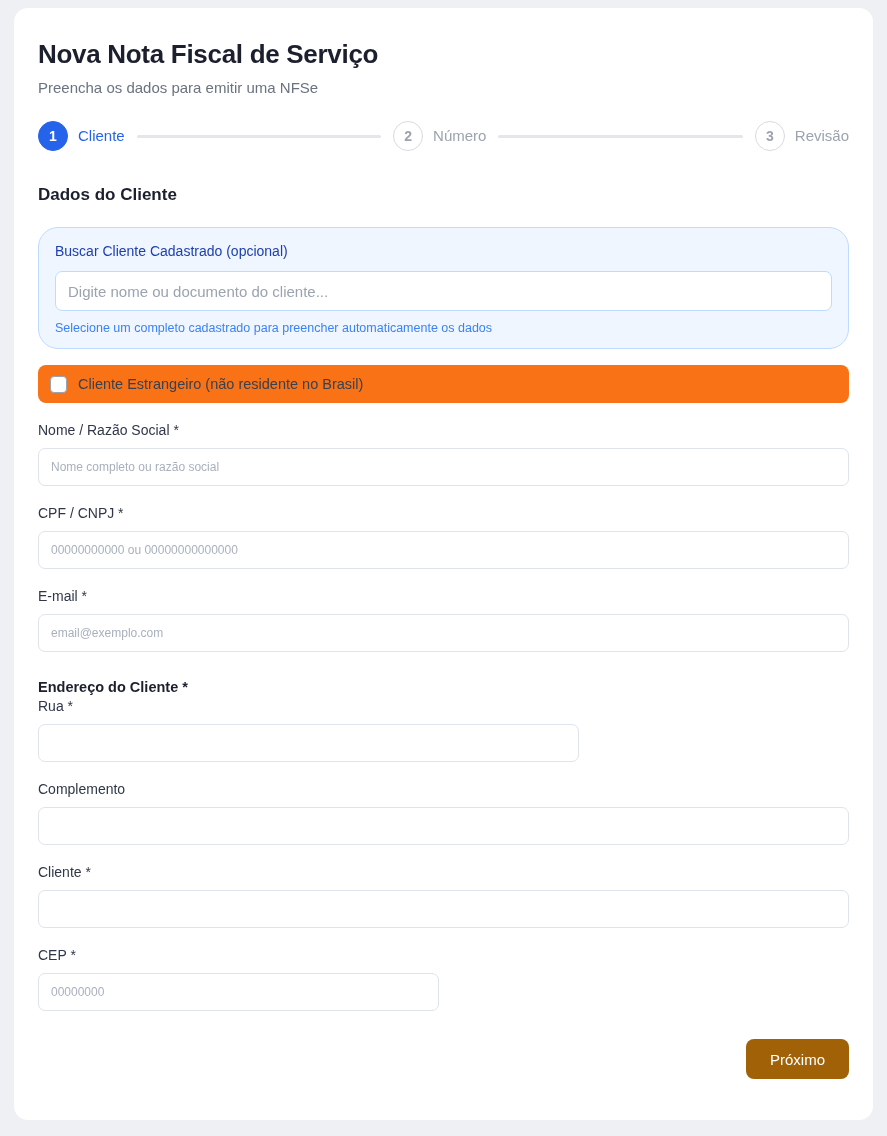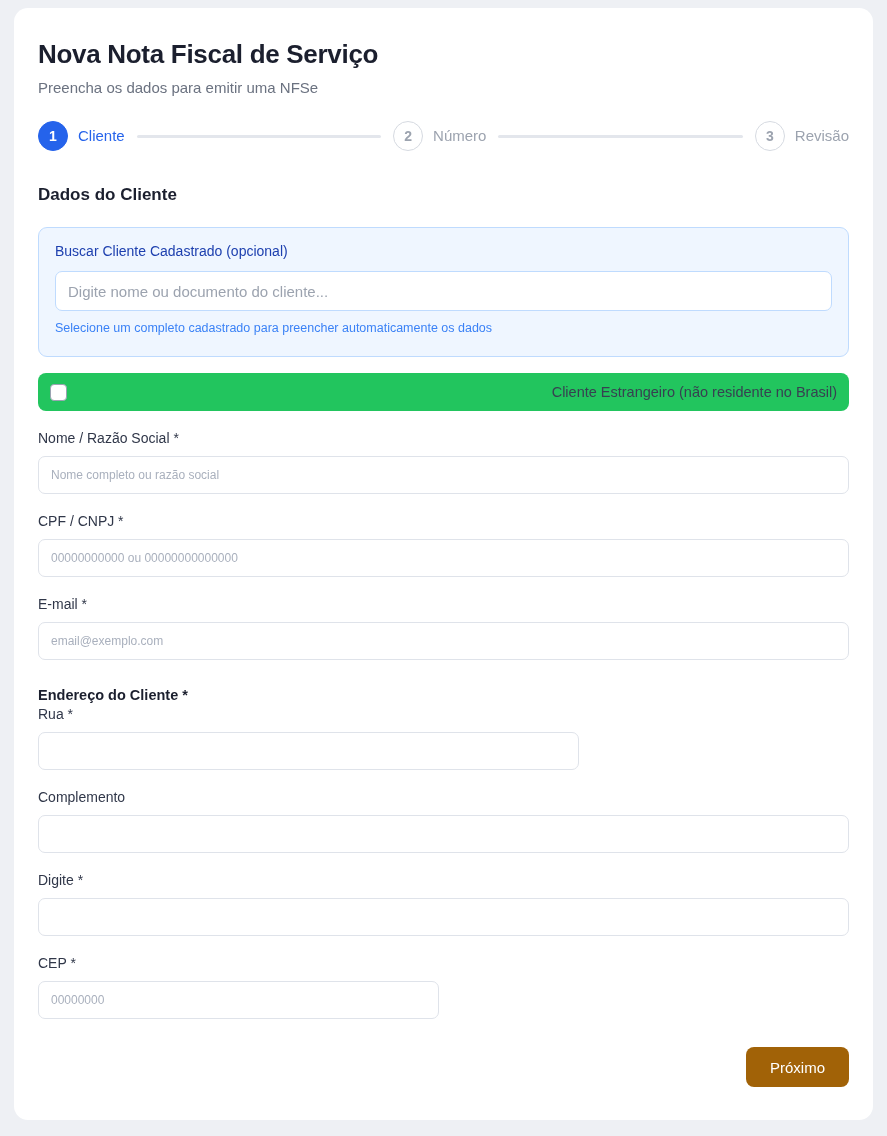--- a/index.html
+++ b/index.html
@@ -105,22 +105,22 @@
     font-weight: 700;
     color: #1b1f2e;
     line-height: 22px;
   }
 
   
   .search-panel {
     margin-top: 21px;
     background: #eff6ff;
     border: 1px solid #bfdbfe;
-    border-radius: 9px;
-    padding: 14px 16px 20px 16px;
+    border-radius: 20px;
+    padding: 14px 16px 12px 16px;
   }
 
   .search-panel-label {
     font-size: 14px;
     color: #1e40af;
     line-height: 19px;
   }
 
   .search-input {
     display: block;
@@ -141,27 +141,27 @@
   .search-hint {
     margin-top: 9px;
     font-size: 12.5px;
     color: #3b82f6;
     line-height: 16px;
   }
 
   
   .checkbox-row {
     margin-top: 16px;
-    background: #22c55e;
+    background: #f97316;
     border-radius: 8px;
     height: 38px;
     display: flex;
     align-items: center;
     padding: 0 12px;
-    justify-content: space-between;
+    gap: 11px;
   }
 
   .checkbox-box {
     width: 17px;
     height: 17px;
     border: 1.6px solid #9aa3b2;
     border-radius: 4px;
     background: #ffffff;
     flex: 0 0 auto;
   }
@@ -303,21 +303,21 @@
       <input class="text-input" type="text" placeholder="" style="">
     </div>
   </div>
 
   <div class="field">
     <label class="field-label">Complemento</label>
     <input class="text-input" type="text" placeholder="" style="">
   </div>
 
   <div class="field">
-    <label class="field-label">Digite *</label>
+    <label class="field-label">Cliente *</label>
     <input class="text-input" type="text" placeholder="" style="">
   </div>
 
   <div class="field">
     <label class="field-label">CEP *</label>
     <input class="text-input input-cep" type="text" placeholder="00000000" style="">
   </div>
 
   <div class="footer">
     <button class="next-button">Próximo</button>

